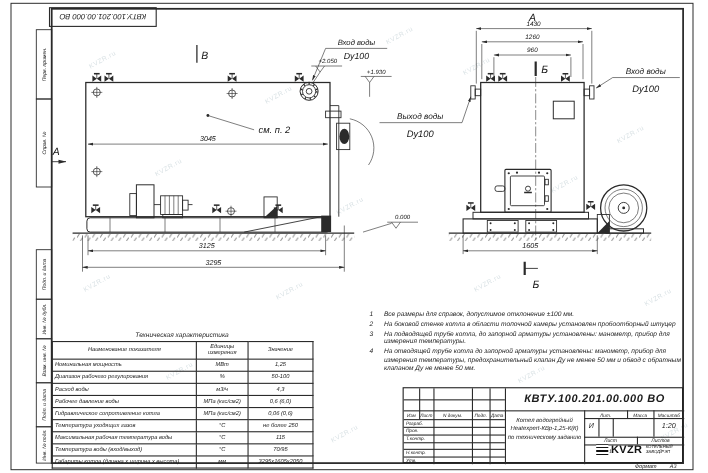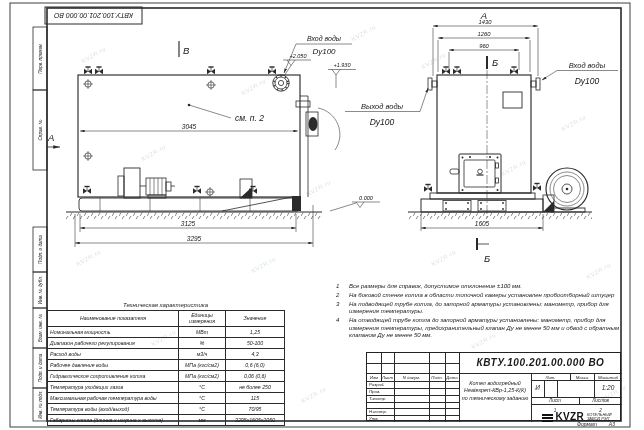--- a/index.html
+++ b/index.html
@@ -38,21 +38,21 @@
   .note-text{flex:1;}
   
   .tb{left:366px;top:352px;width:255px;height:69px;border:1.3px solid #222;box-sizing:border-box;background:transparent;}
   .tb .hl{position:absolute;height:1px;background:#2b2b2b;}
   .tb .vl{position:absolute;width:1px;background:#2b2b2b;}
   .tb span{position:absolute;display:block;}
   .tb .lbl{font-size:4.3px;}
   .docnum{left:92px;top:0;width:163px;height:20px;text-align:center;line-height:20px;
           font-size:10px;font-weight:bold;letter-spacing:.6px;}
   .desc{left:92px;top:20px;width:72px;height:49px;text-align:center;font-size:5.4px;line-height:1.35;padding-top:7px;box-sizing:border-box;}
-  .logo-row{position:absolute;left:164px;top:51px;width:91px;height:18px;display:flex;align-items:flex-end;justify-content:center;gap:3px;}
+  .logo-row{position:absolute;left:164px;top:51px;width:91px;height:18px;display:flex;align-items:flex-start;justify-content:center;gap:3px;}
   .logo-mark{width:11px;height:10px;background:repeating-linear-gradient(0deg,#111 0 1.6px,#fff 1.6px 3.2px);flex:none;}
   .logo-word{font-style:normal;font-weight:bold;font-size:10px;letter-spacing:.3px;color:#111;}
   .logo-co{font-size:3.9px;line-height:1.2;}
   .fmt{left:556px;top:421px;width:80px;font-size:5px;display:flex;gap:12px;justify-content:center;}
 </style>
 </head>
 <body>
 
 <div class="page">
 

